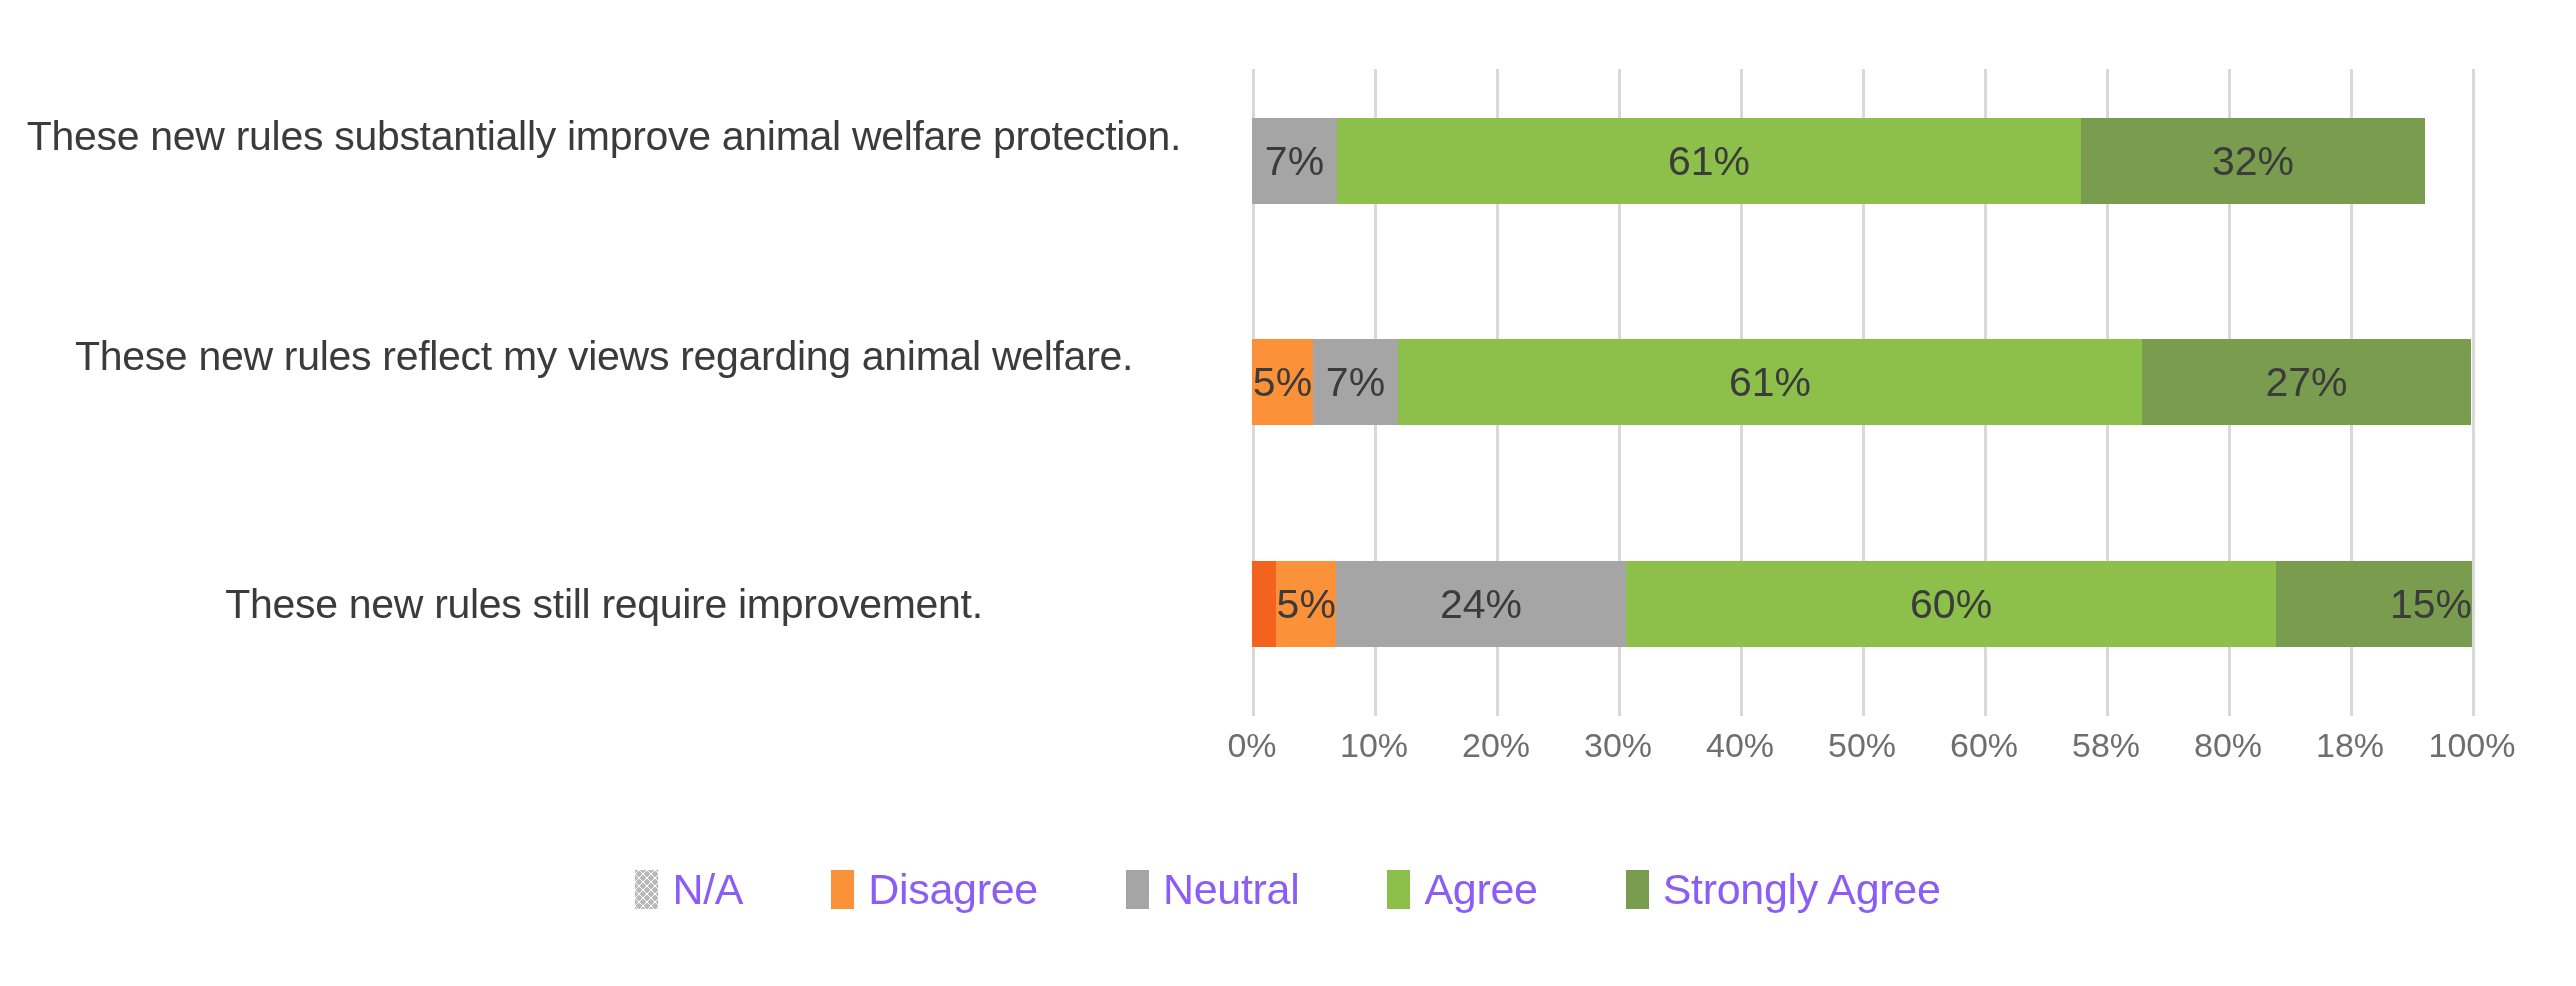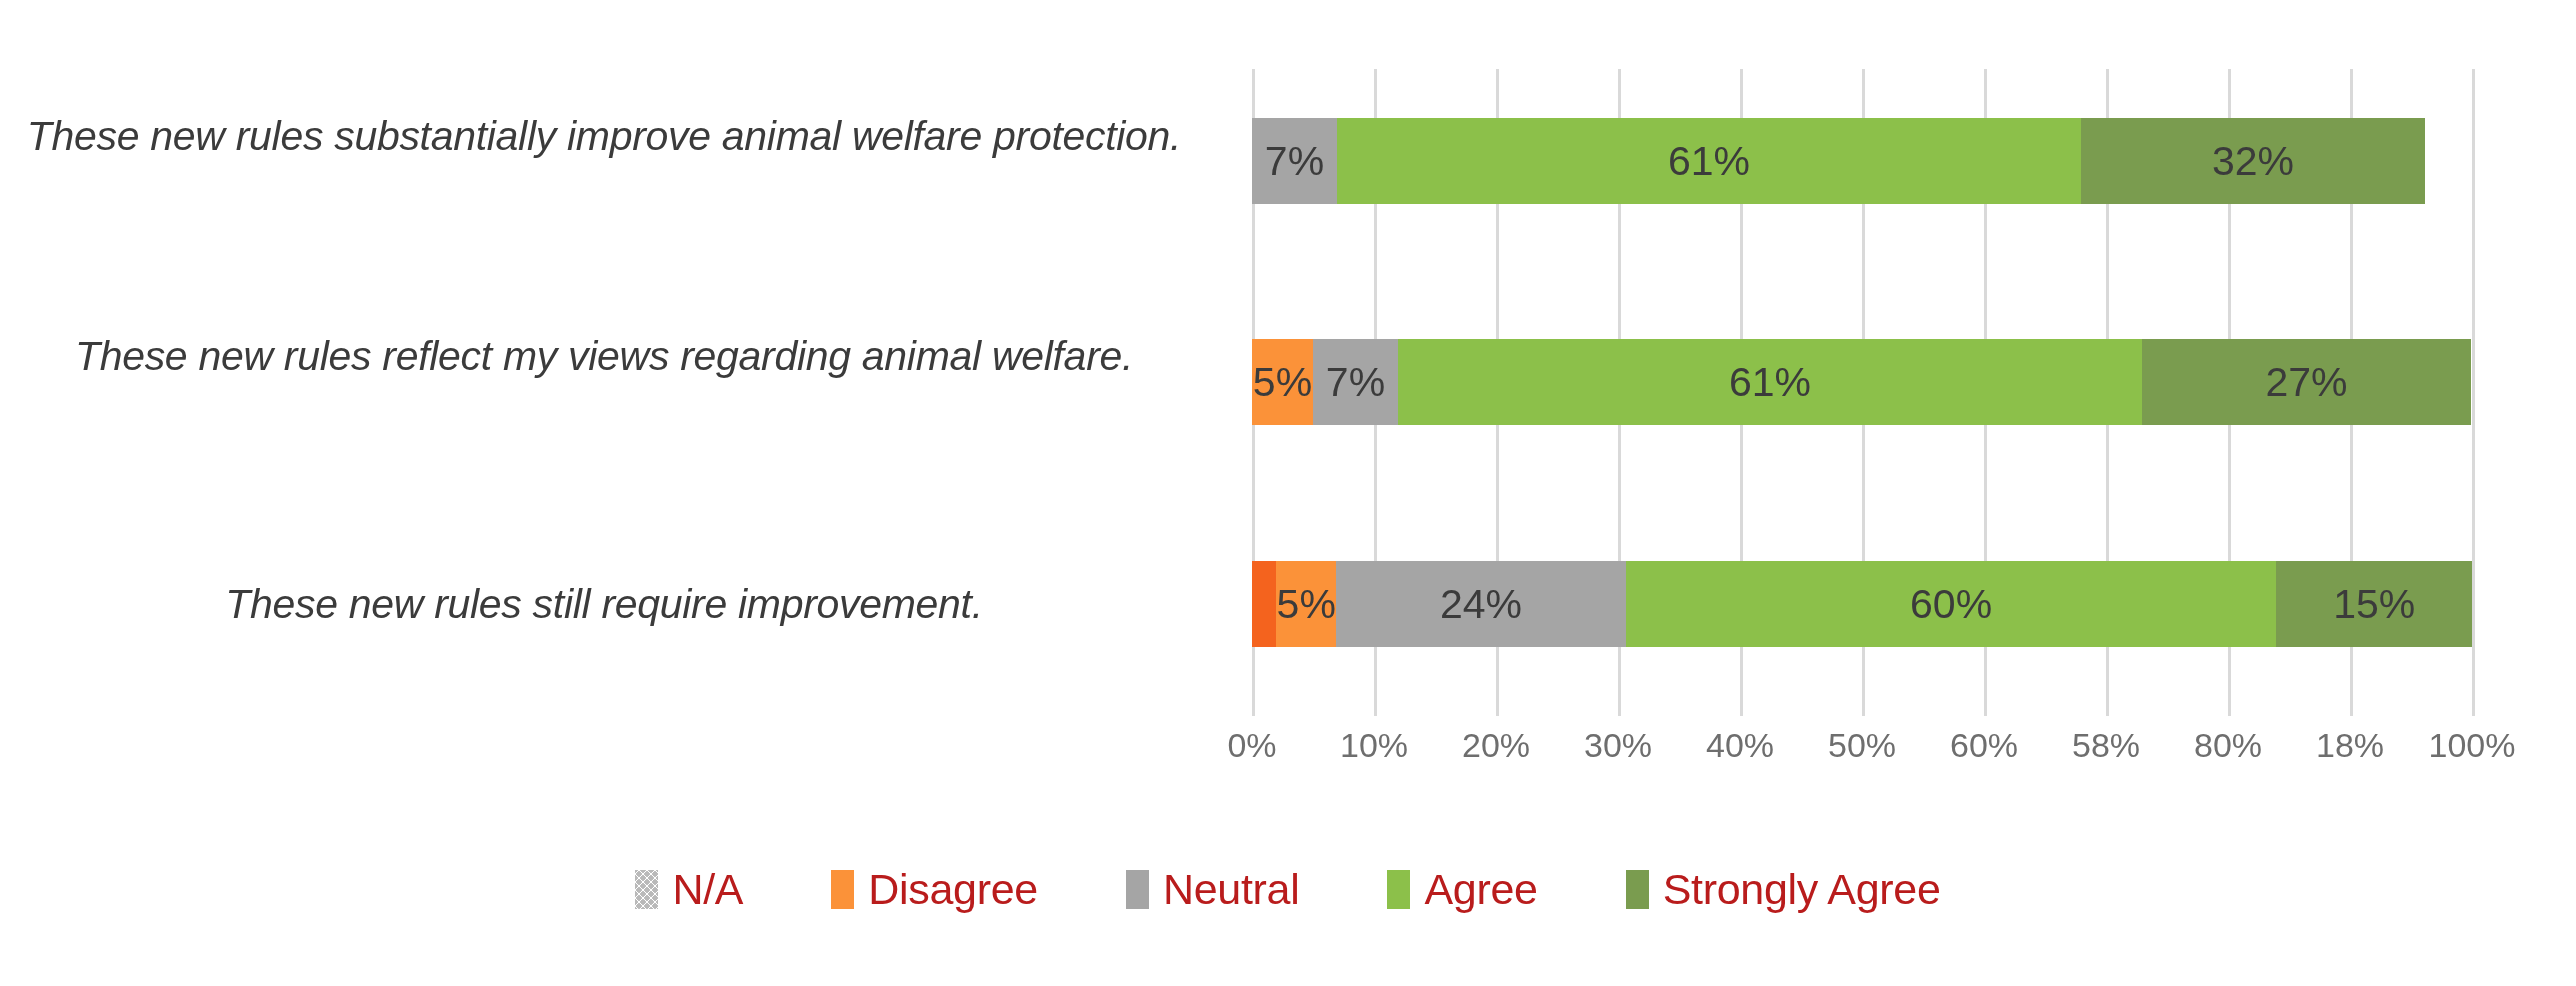--- a/index.html
+++ b/index.html
@@ -51,21 +51,20 @@
   }
   .cat-label {
     position: absolute;
     right: 25px;
     width: 1196px;
     text-align: center;
     font-size: 41px;
     line-height: 1.22;
     color: #3b3b3b;
     letter-spacing: -0.3px;
-    font-style: italic;
   }
   .cat-label.r0 { top: 42px; }
   .cat-label.r1 { top: 262px; }
   .cat-label.r2 { top: 510px; }
 
   
   .bar-row {
     position: absolute;
     left: 0;
     height: 86px;
@@ -133,21 +132,21 @@
   .legend-swatch.pattern {
     background-color: #ffffff;
     background-image:
       radial-gradient(#b9b9b9 45%, transparent 46%),
       radial-gradient(#b9b9b9 45%, transparent 46%);
     background-size: 8px 8px;
     background-position: 0 0, 4px 4px;
   }
   .legend-text {
     font-size: 43px;
-    color: #b91c1c;
+    color: #8b5cf6;
     letter-spacing: -0.3px;
   }
 </style>
 </head>
 <body>
 
 <div id="chart">
 
   <div class="cat-labels">
     <div class="cat-label r0">These new rules substantially improve animal welfare protection.</div>
@@ -198,21 +197,21 @@
         <div class="seg" style="width: 24.4px; background: rgb(244, 99, 30);"></div>
         <div class="seg" style="width: 61px; background: rgb(251, 146, 57);">
           <span>5%</span>
         </div>
         <div class="seg" style="width: 293px; background: rgb(165, 165, 165);">
           <span>24%</span>
         </div>
         <div class="seg" style="width: 659px; background: rgb(140, 192, 74);">
           <span>60%</span>
         </div>
-        <div class="seg" style="width: 198px; background: rgb(122, 156, 79);">
+        <div class="seg" style="width: 198px; background: rgb(122, 156, 79); justify-content: flex-end;">
           <span>15%</span>
         </div>
       </div>
   </div>
 
   <div class="x-axis" id="x-axis">
       <div class="x-tick" style="left: 0px;">0%</div>
       <div class="x-tick" style="left: 122px;">10%</div>
       <div class="x-tick" style="left: 244px;">20%</div>
       <div class="x-tick" style="left: 366px;">30%</div>

